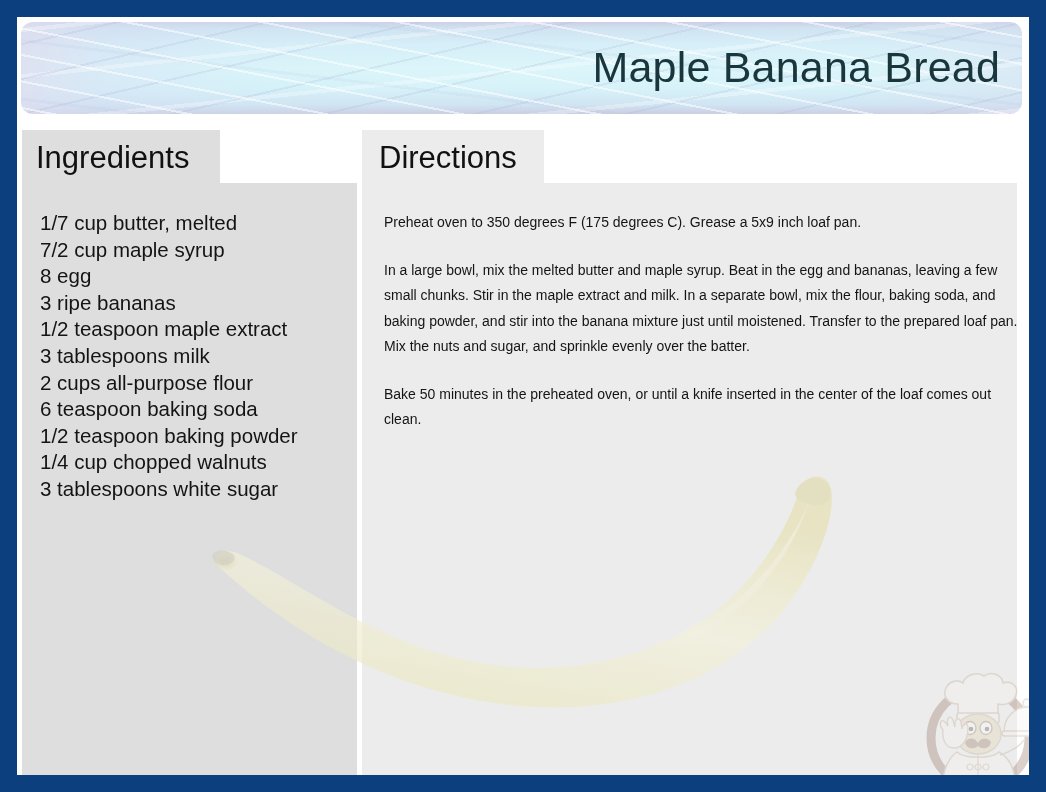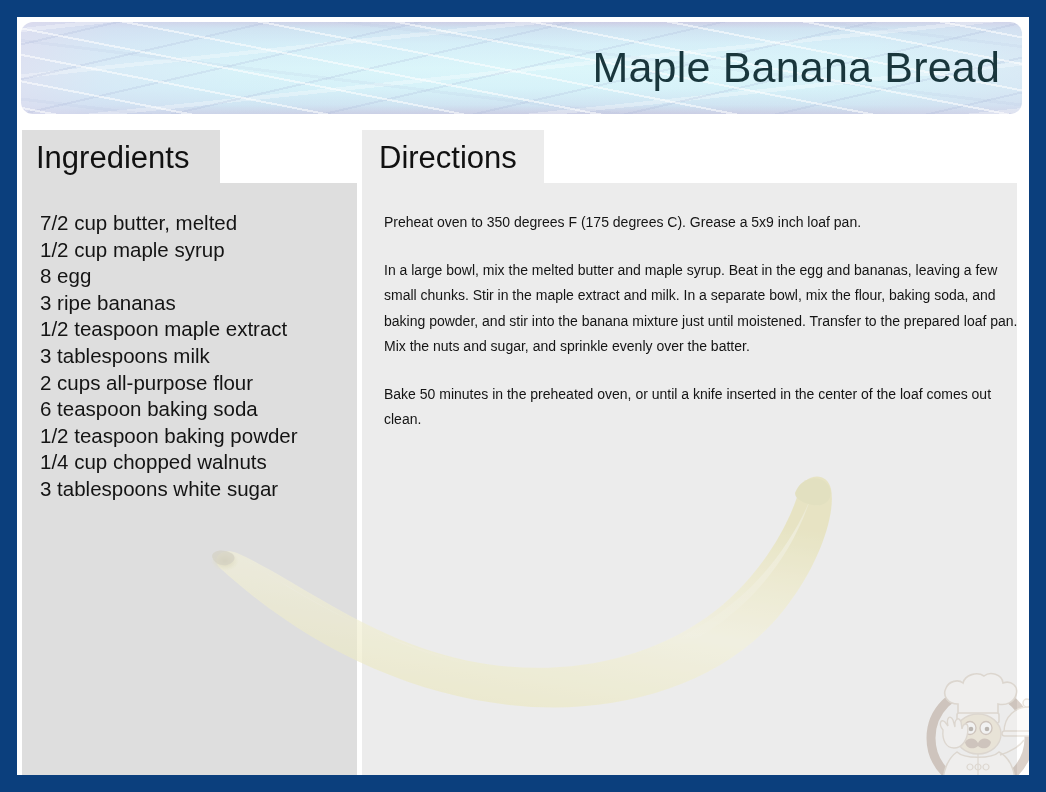--- a/index.html
+++ b/index.html
@@ -304,22 +304,22 @@
 
     <div class="tab" id="tab-directions">
       <span>Directions</span>
     </div>
 
     <div class="tab" id="tab-ingredients">
       <span>Ingredients</span>
     </div>
 
     <ul id="ingredient-list">
-        <li>7/2 cup butter, melted</li>
-        <li>1/2 cup maple syrup</li>
+        <li>1/7 cup butter, melted</li>
+        <li>7/2 cup maple syrup</li>
         <li>8 egg</li>
         <li>3 ripe bananas</li>
         <li>1/2 teaspoon maple extract</li>
         <li>3 tablespoons milk</li>
         <li>2 cups all-purpose flour</li>
         <li>6 teaspoon baking soda</li>
         <li>1/2 teaspoon baking powder</li>
         <li>1/4 cup chopped walnuts</li>
         <li>3 tablespoons white sugar</li>
       </ul>

